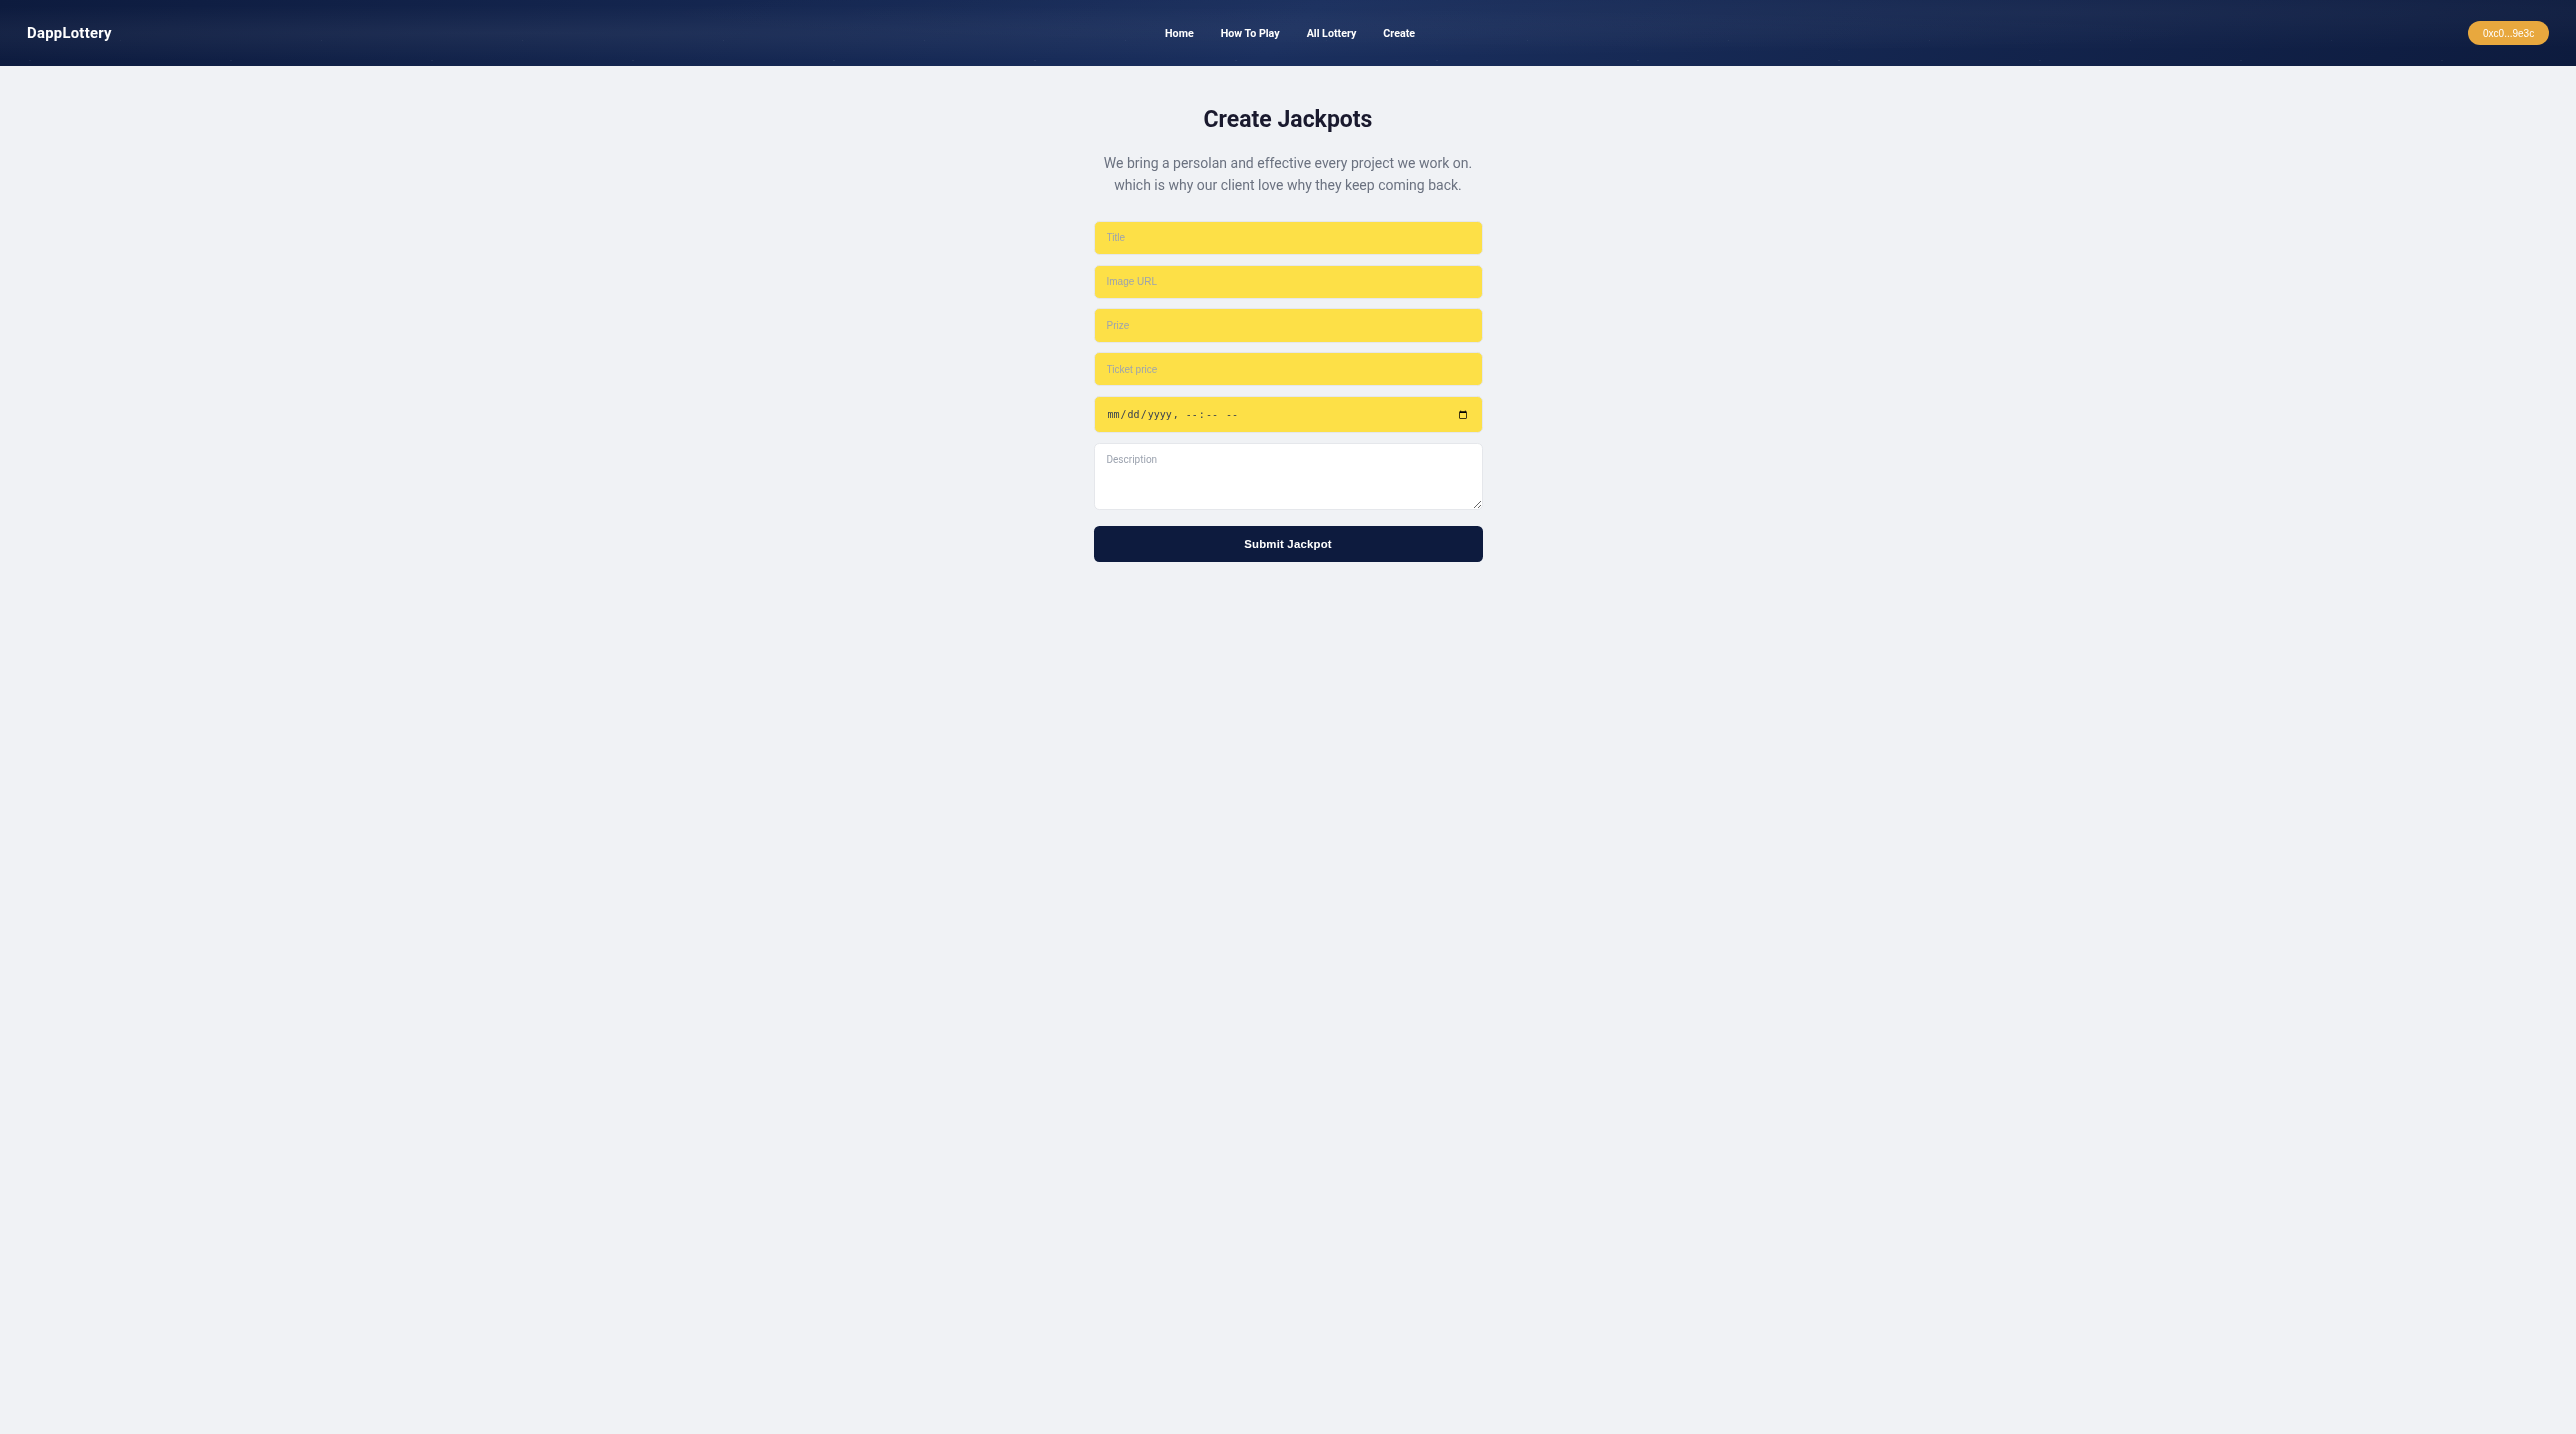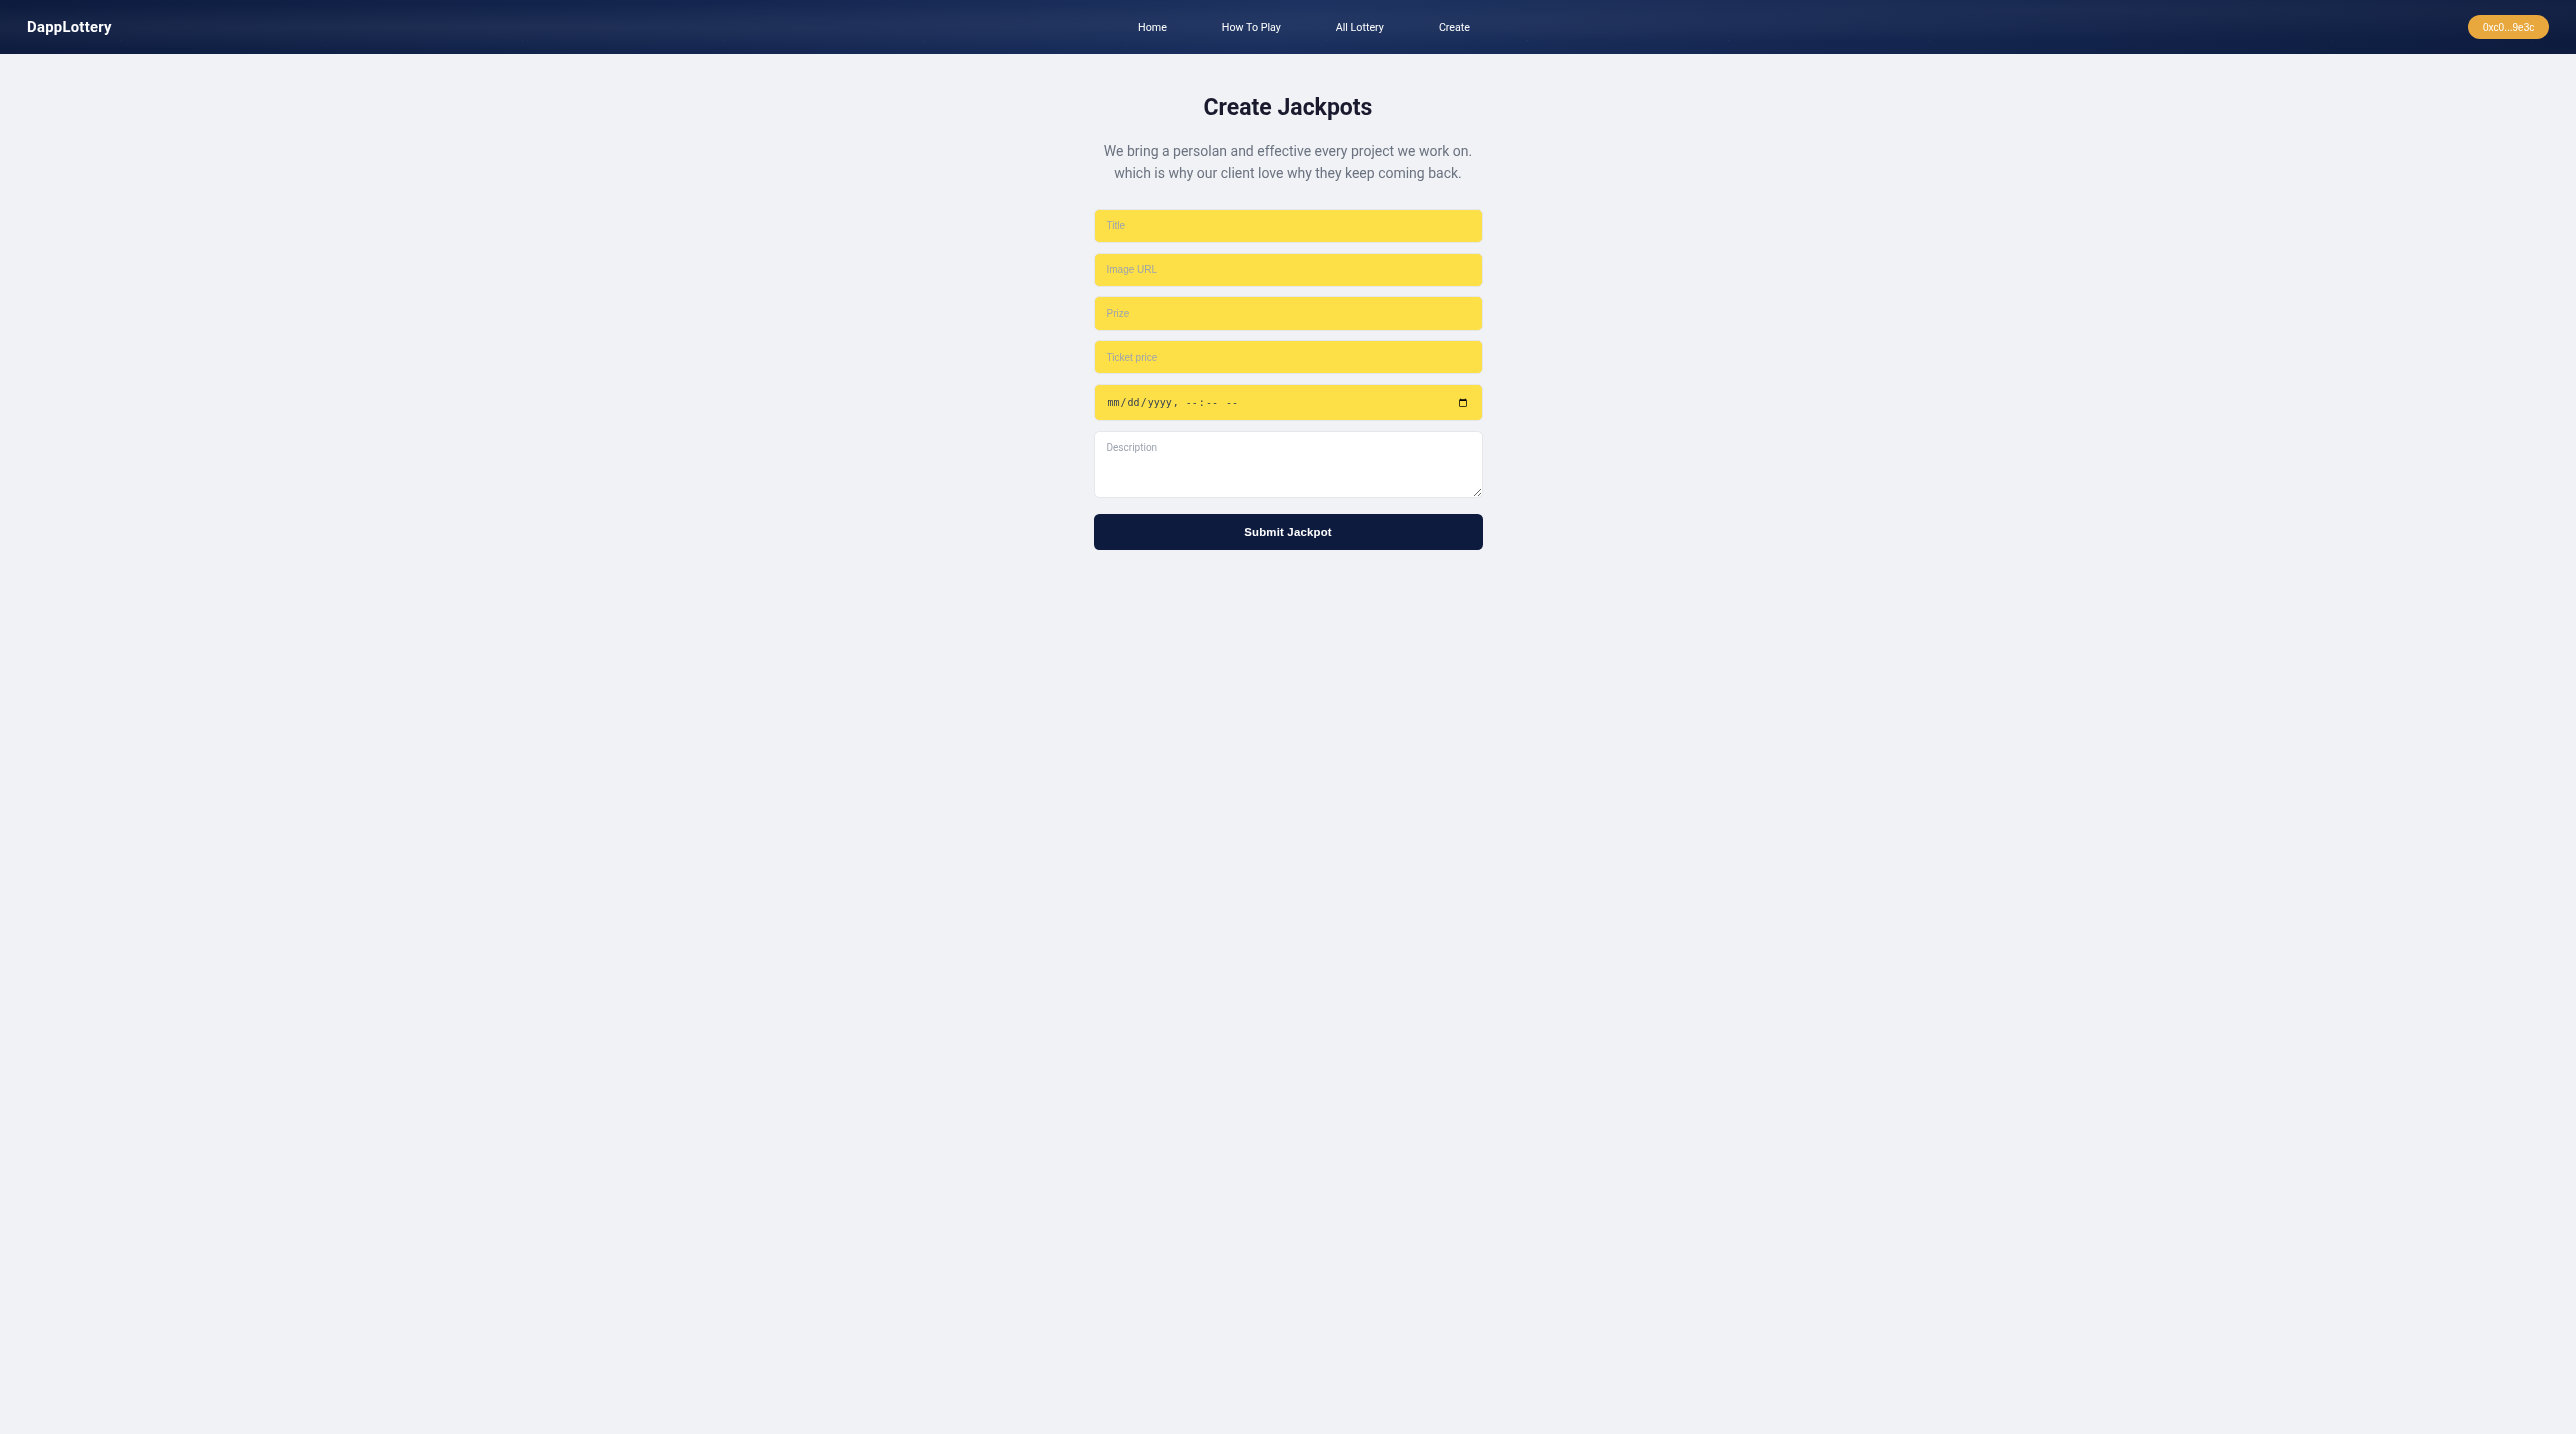--- a/index.html
+++ b/index.html
@@ -13,21 +13,21 @@
       background-color: #f0f2f5;
       min-height: 100vh;
     }
 
     
     .navbar {
       background: linear-gradient(135deg, #0d1b3e 0%, #1a2f5e 50%, #0d1b3e 100%);
       background-image: radial-gradient(ellipse at 20% 50%, rgba(255,255,255,0.05) 0%, transparent 60%),
                         radial-gradient(ellipse at 80% 20%, rgba(255,255,255,0.04) 0%, transparent 50%),
                         linear-gradient(135deg, #0d1b3e 0%, #1a2f5e 50%, #0d1b3e 100%);
-      height: 54px;
+      height: 66px;
       display: flex;
       align-items: center;
       justify-content: space-between;
       padding: 0 27px;
       position: relative;
       overflow: hidden;
     }
 
     .navbar::before {
       content: '';
@@ -58,23 +58,22 @@
       display: flex;
       align-items: center;
       gap: 27px;
       z-index: 1;
     }
 
     .nav-link {
       color: #ffffff;
       text-decoration: none;
       font-size: 10.7px;
-      font-weight: 400;
+      font-weight: 700;
       cursor: pointer;
-      margin-left: 28px;
     }
 
     .wallet-btn {
       background-color: #e8a83e;
       color: #ffffff;
       border: none;
       border-radius: 17px;
       padding: 6.7px 14.8px;
       font-size: 10px;
       font-weight: 500;

